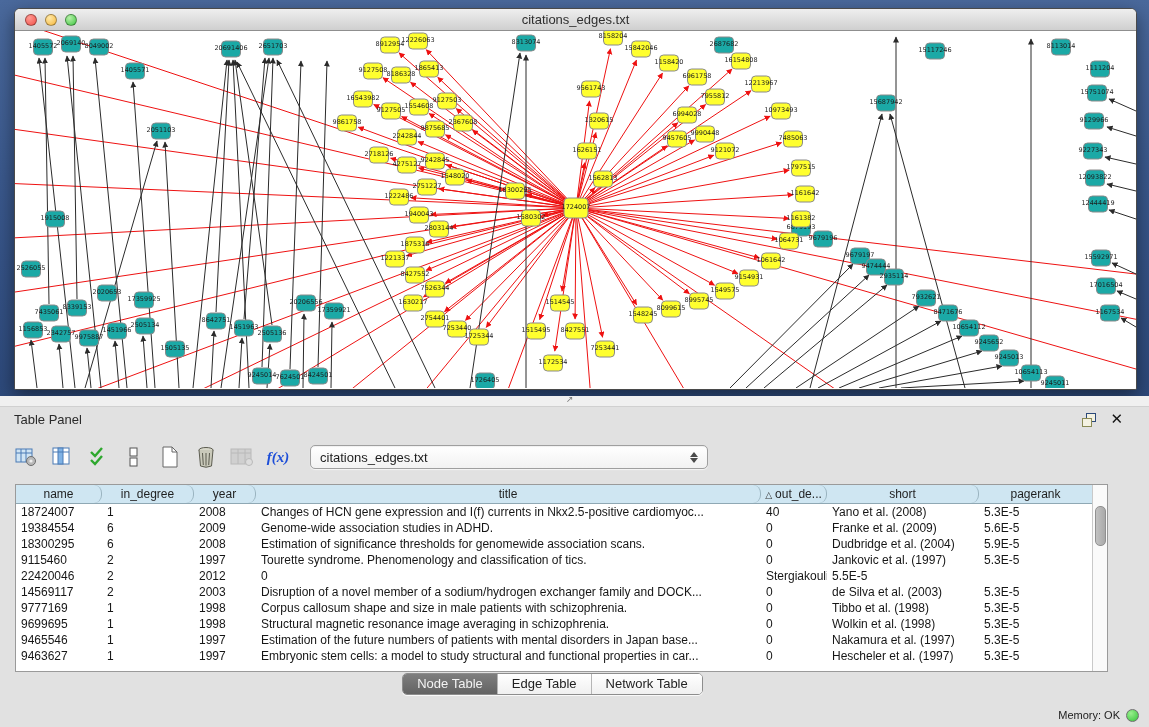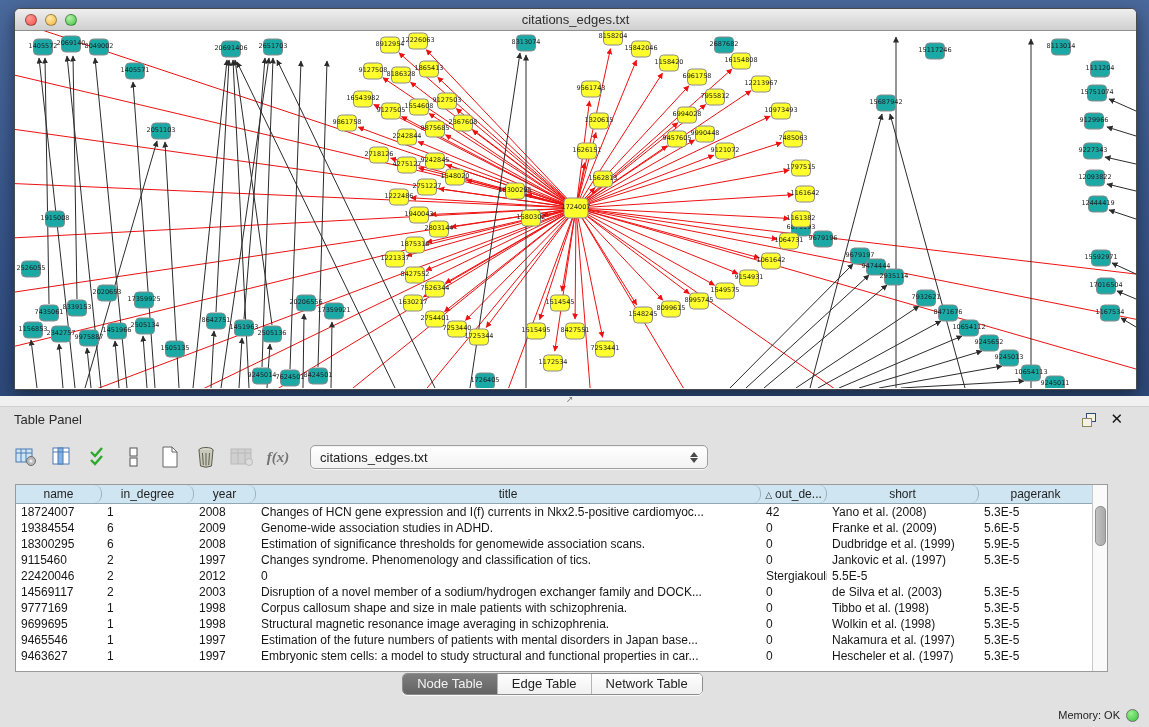--- a/index.html
+++ b/index.html
@@ -51,21 +51,21 @@
   .panel-header-icons{margin-left:auto;display:flex;align-items:center;gap:14px;}
   .float-icon{position:relative;width:14px;height:13px;}
   .float-icon .sq1{position:absolute;left:4px;top:0;width:8px;height:7px;border:1.5px solid #2c4a7a;background:#f4f2e2;}
   .float-icon .sq2{position:absolute;left:0;top:5px;width:8px;height:7px;border:1.5px solid #8a8a55;background:#f4f2e2;}
   .panel-close{font-size:15px;font-weight:bold;color:#111;line-height:14px;cursor:default;}
 
   .toolbar{
     position:absolute;left:14px;top:44px;height:34px;display:flex;align-items:center;gap:12px;
   }
   .tb-icon{width:24px;height:24px;display:flex;align-items:center;justify-content:center;}
-  .fx{font-family:"Liberation Serif","DejaVu Serif",serif;font-style:italic;font-weight:bold;font-size:15px;color:#737373;}
+  .fx{font-family:"Liberation Serif","DejaVu Serif",serif;font-style:italic;font-weight:bold;font-size:15px;color:#1d4ed8;}
   .combo{
     margin-left:8px;width:396px;height:22px;background:linear-gradient(180deg,#ffffff,#f2f2f2);
     border:1px solid #9f9f9f;border-radius:5px;display:flex;align-items:center;
     box-shadow:0 1px 1px rgba(255,255,255,.7), inset 0 1px 1px rgba(0,0,0,.06);
   }
   .combo-text{flex:1;padding-left:9px;font-size:13px;color:#1c1c1c;}
   .combo-arrows{width:18px;display:flex;flex-direction:column;align-items:center;justify-content:center;gap:1px;padding-right:4px;}
   .arr-up{width:0;height:0;border-left:4px solid transparent;border-right:4px solid transparent;border-bottom:5px solid #4a4a4a;}
   .arr-dn{width:0;height:0;border-left:4px solid transparent;border-right:4px solid transparent;border-top:5px solid #4a4a4a;}
 
@@ -840,47 +840,47 @@
             <div class="th">short</div>
             <div class="th">pagerank</div>
           </div>
       </div>
       <div id="table-body">
           <div class="tr">
             <div class="td">18724007</div>
             <div class="td">1</div>
             <div class="td">2008</div>
             <div class="td">Changes of HCN gene expression and I(f) currents in Nkx2.5-positive cardiomyoc...</div>
-            <div class="td">42</div>
+            <div class="td">40</div>
             <div class="td">Yano et al. (2008)</div>
             <div class="td">5.3E-5</div>
           </div>
           <div class="tr">
             <div class="td">19384554</div>
             <div class="td">6</div>
             <div class="td">2009</div>
             <div class="td">Genome-wide association studies in ADHD.</div>
             <div class="td">0</div>
             <div class="td">Franke et al. (2009)</div>
             <div class="td">5.6E-5</div>
           </div>
           <div class="tr">
             <div class="td">18300295</div>
             <div class="td">6</div>
             <div class="td">2008</div>
             <div class="td">Estimation of significance thresholds for genomewide association scans.</div>
             <div class="td">0</div>
-            <div class="td">Dudbridge et al. (1999)</div>
+            <div class="td">Dudbridge et al. (2004)</div>
             <div class="td">5.9E-5</div>
           </div>
           <div class="tr">
             <div class="td">9115460</div>
             <div class="td">2</div>
             <div class="td">1997</div>
-            <div class="td">Changes syndrome. Phenomenology and classification of tics.</div>
+            <div class="td">Tourette syndrome. Phenomenology and classification of tics.</div>
             <div class="td">0</div>
             <div class="td">Jankovic et al. (1997)</div>
             <div class="td">5.3E-5</div>
           </div>
           <div class="tr">
             <div class="td">22420046</div>
             <div class="td">2</div>
             <div class="td">2012</div>
             <div class="td">0</div>
             <div class="td">Stergiakouli et al. (2012)</div>

